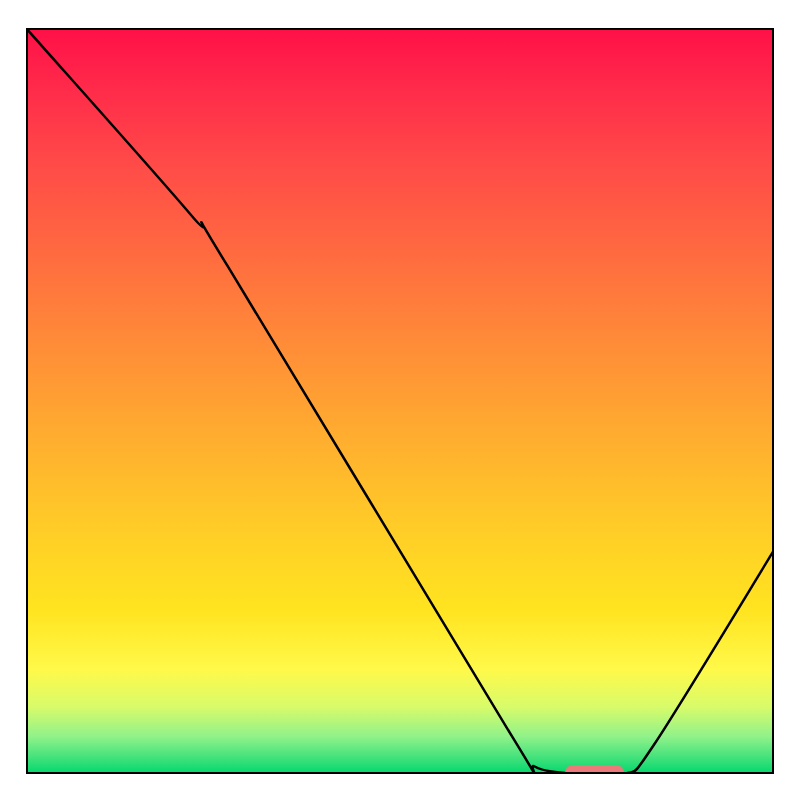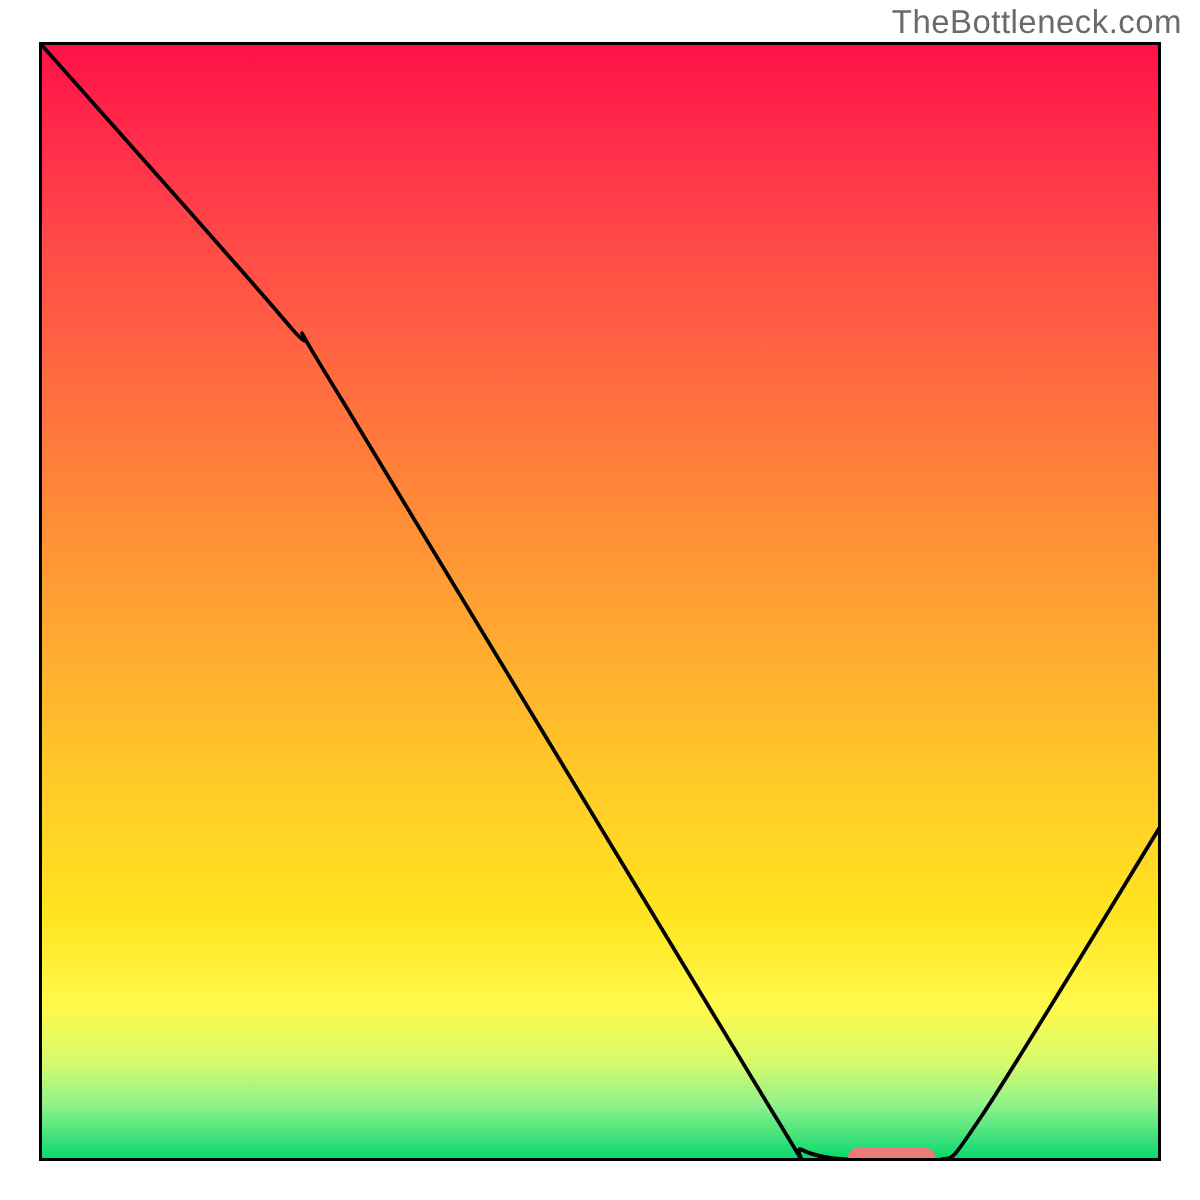--- a/index.html
+++ b/index.html
@@ -93,21 +93,20 @@
     height: 100%;
     background: #ec7a7a;
     border-radius: 999px;
   }
 </style>
 </head>
 <body>
 
 <div class="chart-surface">
 
-  <div class="watermark">TheBottleneck.com</div>
 
   <div class="plot-area">
     <div class="gradient-bg"></div>
     <div class="gradient-cap"></div>
 
     <svg class="curve-layer" viewBox="0 0 748 746" preserveAspectRatio="none">
       <path id="bottleneck-curve" d="M 0.0 0.0 C 27.4 31.1, 130.9 146.7, 164.6 186.5 C 198.2 226.3, 148.4 151.7, 202.0 238.7 C 255.6 325.8, 435.1 625.4, 486.2 708.7 C 537.3 792.0, 497.4 732.3, 508.6 738.5 C 519.9 744.8, 538.6 744.8, 553.5 746.0 C 568.5 747.2, 585.9 751.0, 598.4 746.0 C 610.9 741.0, 603.4 753.5, 628.3 716.2 C 653.3 678.9, 728.1 554.5, 748.0 522.2" fill="none" stroke="#000000" stroke-width="2.5" stroke-linecap="round" stroke-linejoin="round"></path>
     </svg>
 
     <div class="optimal-marker-wrap" id="optimal-marker-wrap" style="left: 538.56px; width: 59.84px; bottom: -7px;">

